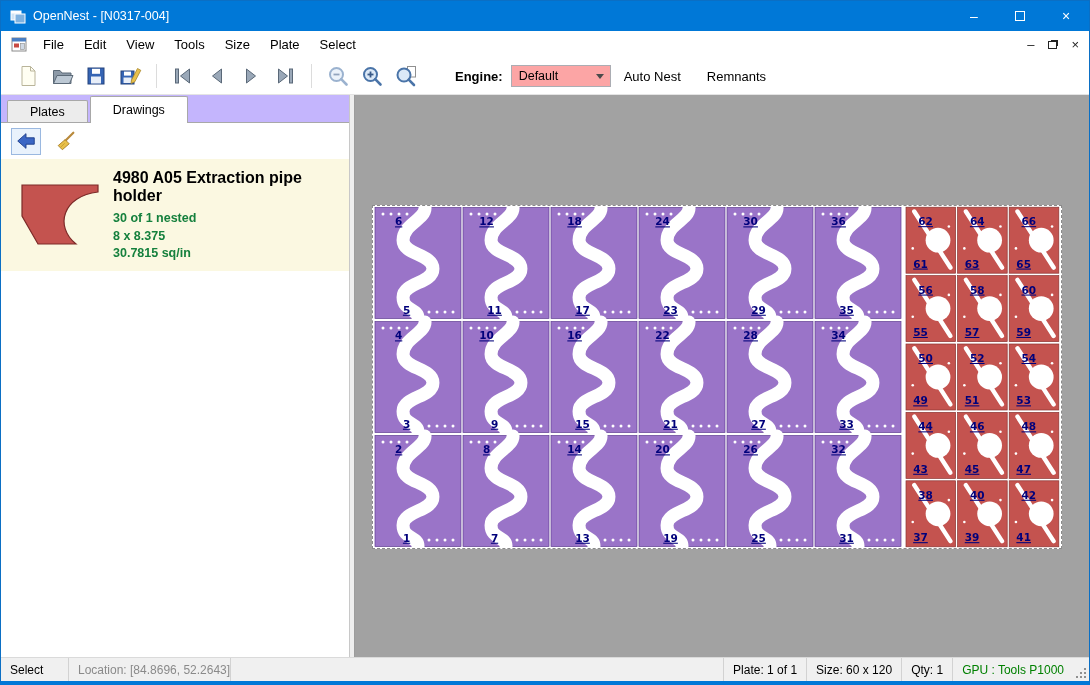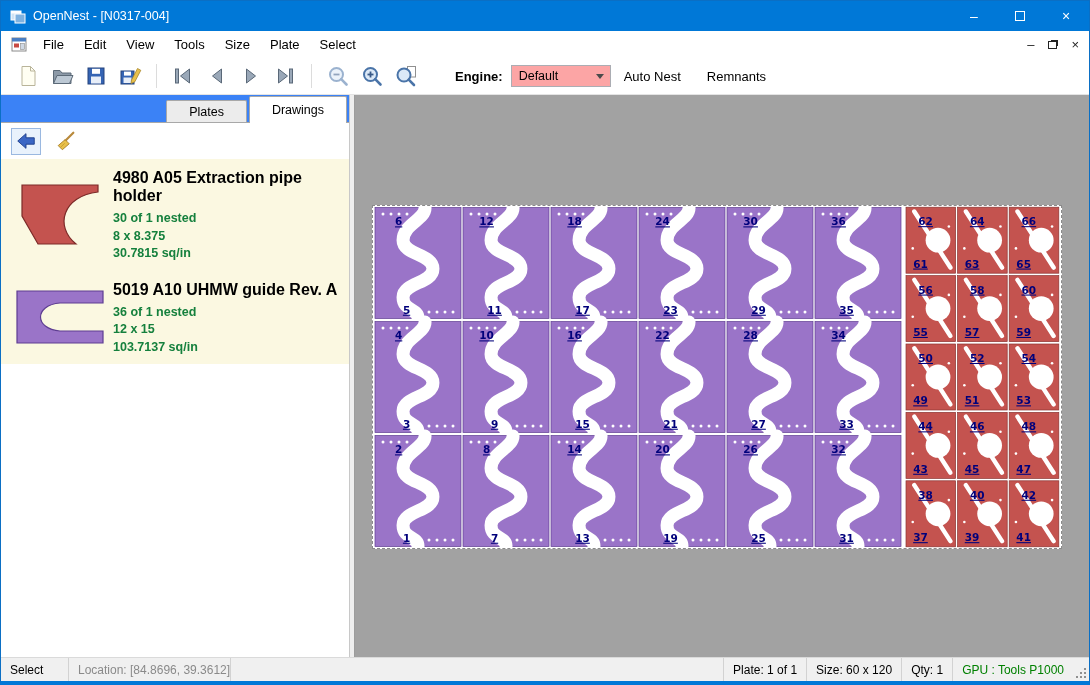--- a/index.html
+++ b/index.html
@@ -33,21 +33,21 @@
   .engine-label { font-weight:bold; margin:0 8px 0 32px; }
   .combo { width:100px; height:22px; border:1px solid #abadb3; background:#fca5a5; display:flex; align-items:center; padding:0 7px; font-size:12.5px; position:relative; }
   .combo-arrow { position:absolute; right:6px; width:0; height:0; border-left:4px solid transparent; border-right:4px solid transparent; border-top:5px solid #4a4a4a; }
   .tb-text-btn { padding:0 12px; height:28px; display:flex; align-items:center; font-size:13px; border:1px solid transparent; }
 
   
   .main { flex:1; display:flex; min-height:0; }
   .left-panel { flex:0 0 348px; background:#fff; display:flex; flex-direction:column; }
   .splitter { flex:0 0 6px; background:#eeeeee; border-left:1px solid #c8c8c8; border-right:1px solid #9c9c9c; }
 
-  .tabstrip { flex:0 0 28px; background:#3b82f6; display:flex; align-items:flex-end; padding-left:6px; border-bottom:1px solid #a8a8a8;justify-content:flex-end; }
+  .tabstrip { flex:0 0 28px; background:#c4b5fd; display:flex; align-items:flex-end; padding-left:6px; border-bottom:1px solid #a8a8a8; }
   .tab { height:22px; padding:0 22px; display:flex; align-items:center; background:#ececec; border:1px solid #a8a8a8; border-bottom:none; border-radius:2px 2px 0 0; margin-right:2px; font-size:12.5px; cursor:default; }
   .tab.active { height:27px; background:#fff; margin-bottom:-1px; position:relative; z-index:2; }
 
   .panel-toolbar { flex:0 0 36px; display:flex; align-items:center; gap:10px; padding:4px 10px; background:#fff; }
   .ptb-btn { width:30px; height:27px; display:flex; align-items:center; justify-content:center; border:1px solid transparent; }
   .ptb-btn.hot { border-color:#9ab8e0; background:#e9f2fc; }
 
   .drawing-list { display:flex; flex-direction:column; }
   .drawing-item { display:flex; background:#fbf8e1; padding:8px 8px 8px 6px; min-height:86px; cursor:default; }
   .thumb-box { flex:0 0 106px; display:flex; align-items:center; justify-content:center; }
@@ -235,33 +235,20 @@
             </svg>
           </span>
           <span class="item-text">
             <div class="item-title">4980 A05 Extraction pipe holder</div>
             <div class="item-meta">30 of 1 nested</div>
             <div class="item-meta">8 x 8.375</div>
             <div class="item-meta">30.7815 sq/in</div>
           </span>
         </div>
 
-        <div class="drawing-item">
-          <span class="thumb-box">
-            <svg width="92" height="58" viewBox="0 0 92 58">
-              <path d="M3,3 H89 V15 H46 C20,17 20,41 46,43 H89 V55 H3 Z" stroke="#5e3d92" stroke-width="1.2" fill="#9a74c8"></path>
-            </svg>
-          </span>
-          <span class="item-text">
-            <div class="item-title">5019 A10 UHMW guide Rev. A</div>
-            <div class="item-meta">36 of 1 nested</div>
-            <div class="item-meta">12 x 15</div>
-            <div class="item-meta">103.7137 sq/in</div>
-          </span>
-        </div>
       </div>
     </div>
 
     <div class="splitter"></div>
 
     <div class="canvas">
       <div class="plate">
         <svg class="plate-svg" width="688" height="342" viewBox="0 0 688 342">
             <g transform="translate(1,0)">
               <rect x="1" y="1.5" width="86" height="111" fill="#9a74c8" stroke="#5e3d92" stroke-width="0.7"></rect>
@@ -650,21 +637,21 @@
               <text x="20.64" y="19.152000000000005" text-anchor="middle" font-size="10.5" font-weight="bold" fill="#00007b" text-decoration="underline" font-family="&quot;DejaVu Sans&quot;,&quot;Liberation Sans&quot;,sans-serif">42</text>
               <text x="15.48" y="61.56000000000001" text-anchor="middle" font-size="10.5" font-weight="bold" fill="#00007b" text-decoration="underline" font-family="&quot;DejaVu Sans&quot;,&quot;Liberation Sans&quot;,sans-serif">41</text>
             </g>
           </svg>
       </div>
     </div>
   </div>
 
   <div class="statusbar">
     <span class="sb-cell sb-mode">Select</span>
-    <span class="sb-cell sb-location">Location: [84.8696, 39.3612]</span>
+    <span class="sb-cell sb-location">Location: [84.8696, 52.2643]</span>
     <span class="sb-right">
       <span class="sb-cell">Plate: 1 of 1</span>
       <span class="sb-cell">Size: 60 x 120</span>
       <span class="sb-cell">Qty: 1</span>
       <span class="sb-cell" style="color: rgb(0, 128, 0);">GPU : Tools P1000</span>
       <span class="sb-grip">
         <svg width="12" height="12" viewBox="0 0 12 12">
           <g fill="#8f8f8f">
             <rect x="9" y="1" width="2" height="2"></rect>
               <rect x="9" y="5" width="2" height="2"></rect>

